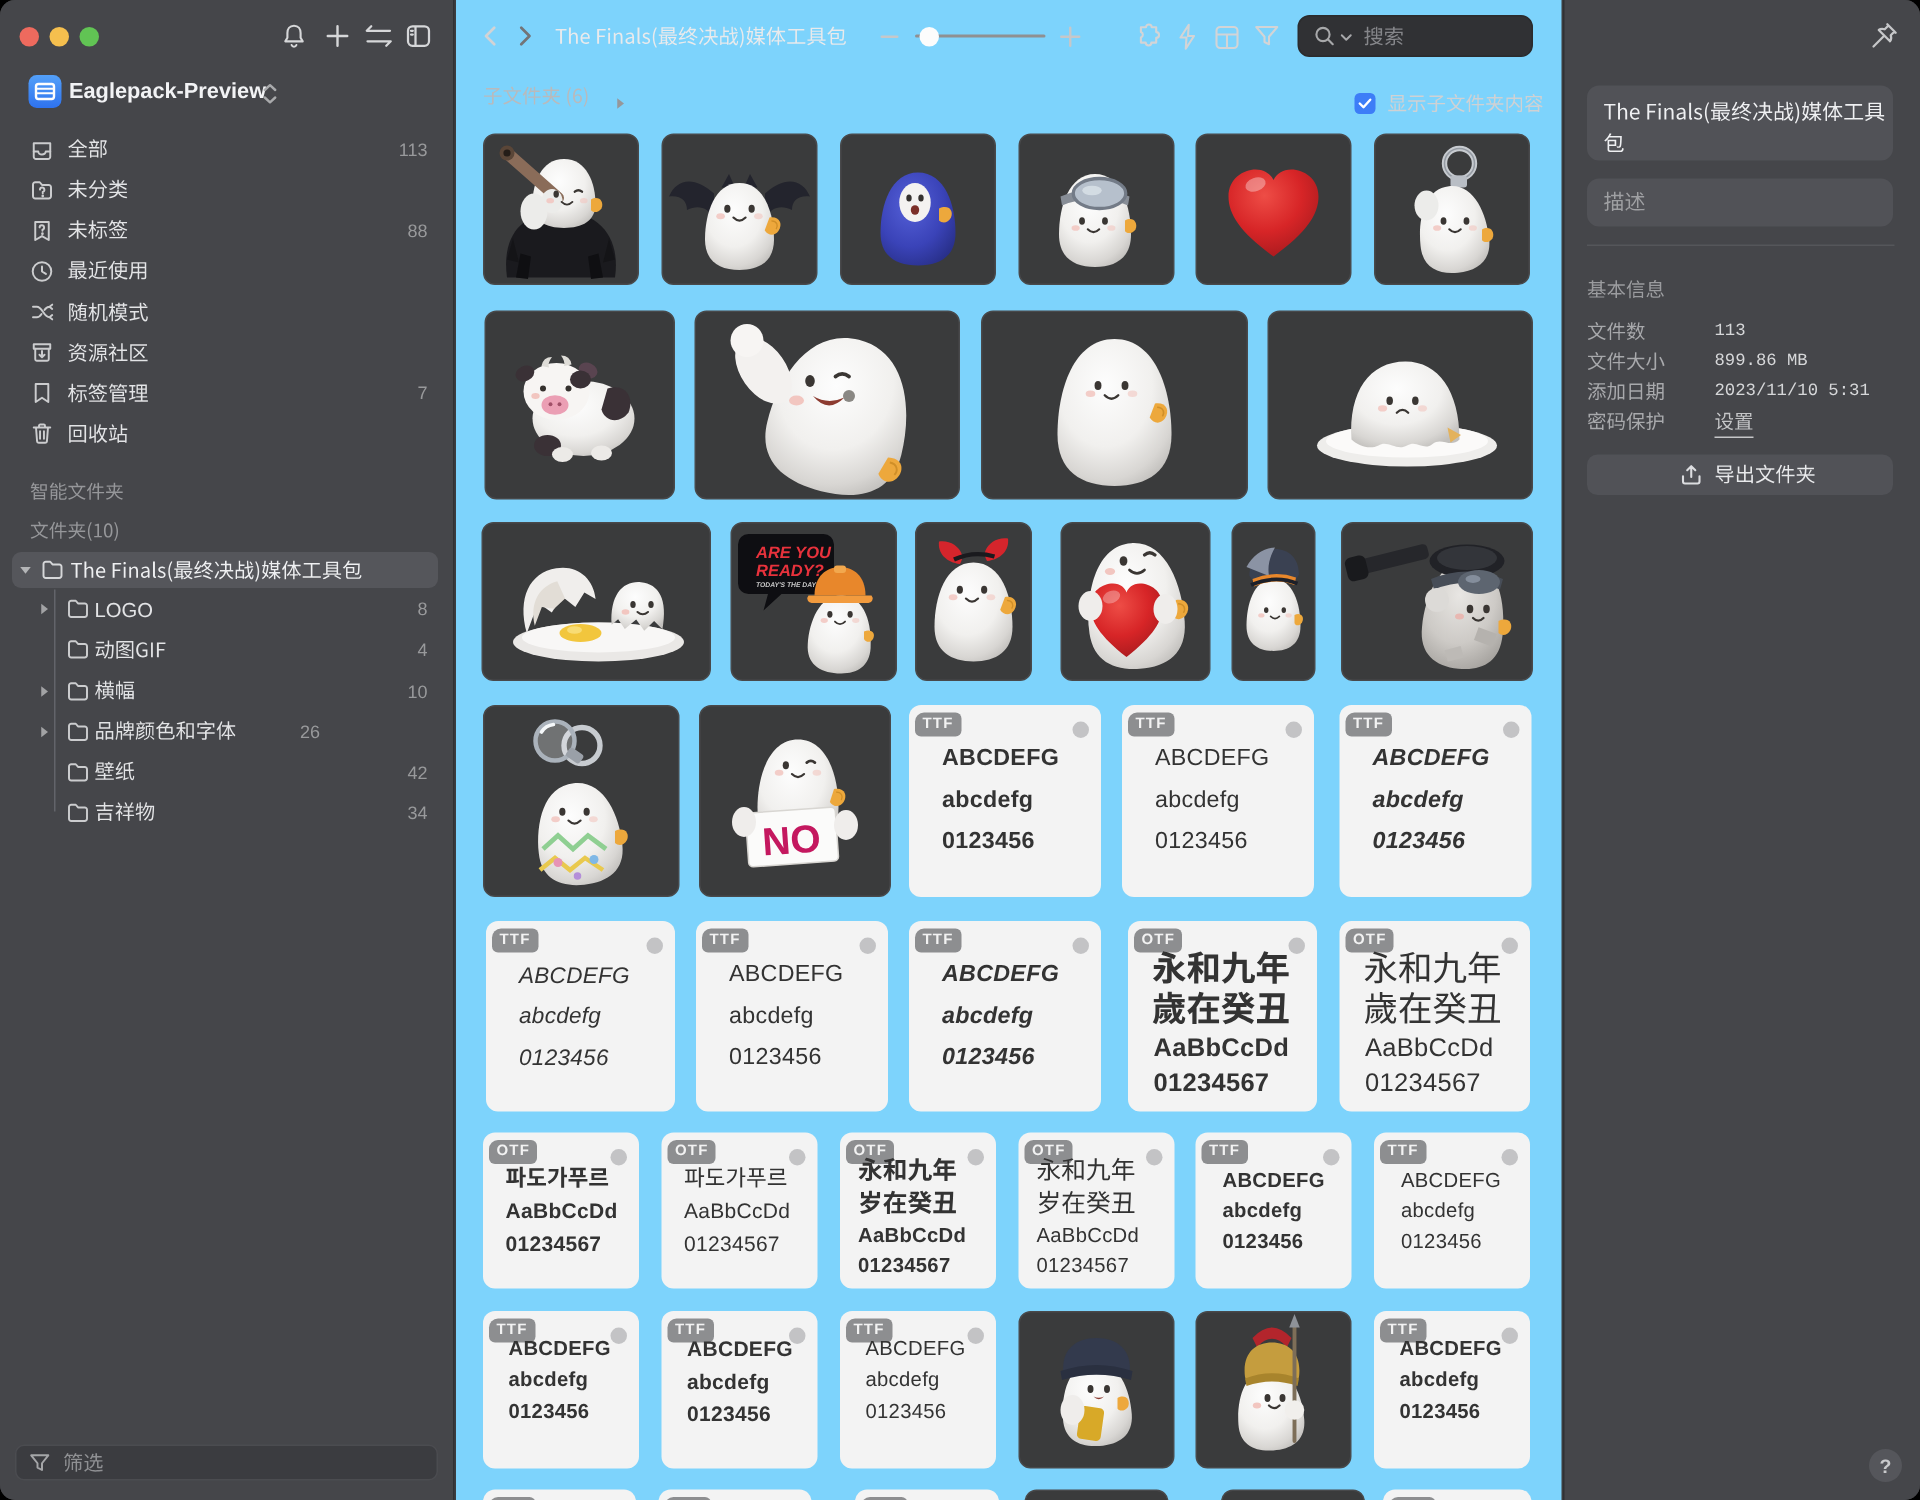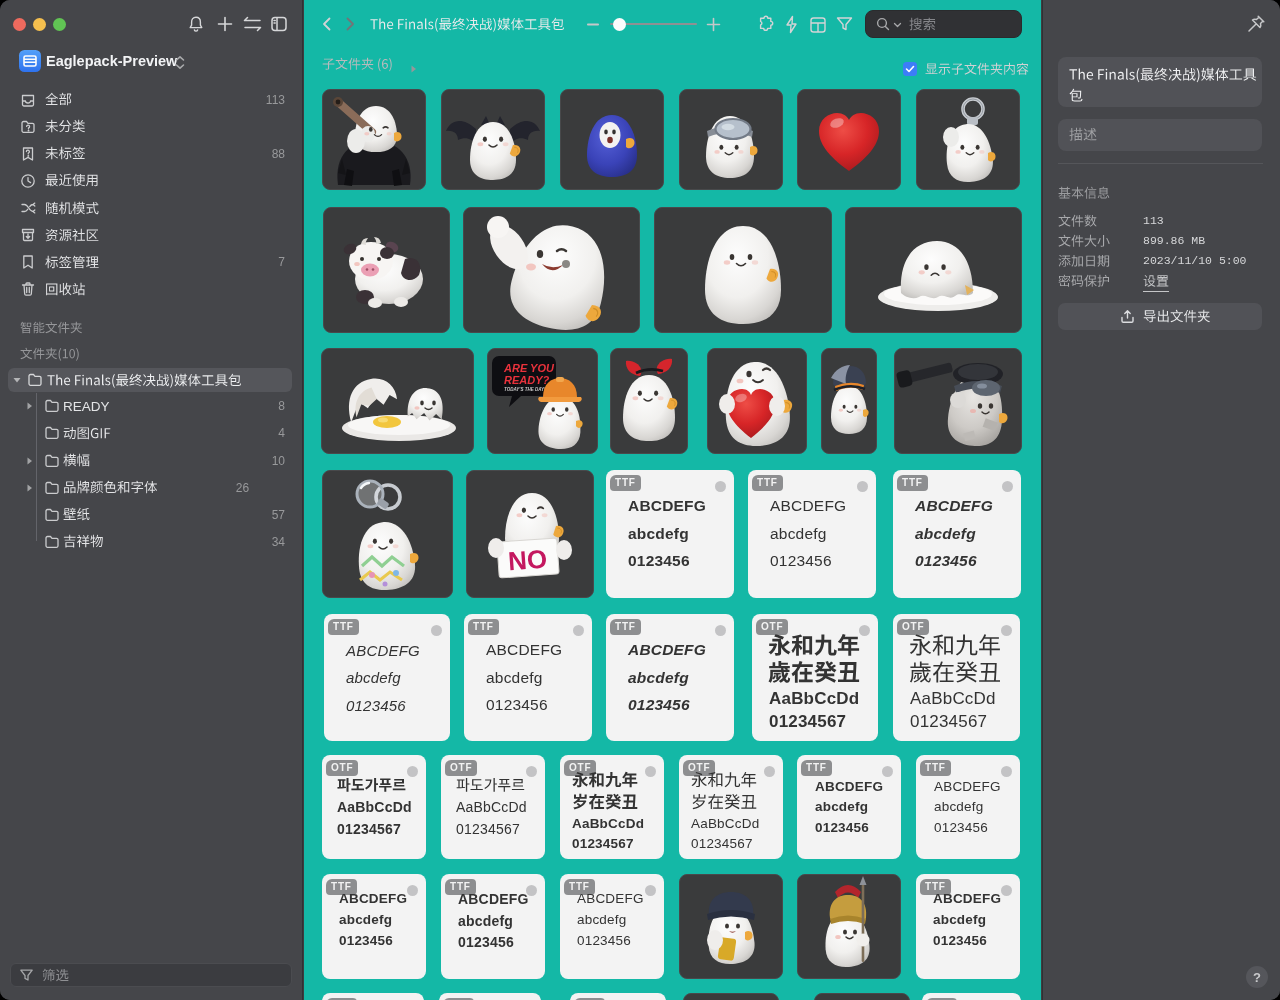--- a/index.html
+++ b/index.html
@@ -1,18 +1,18 @@
 <!DOCTYPE html>
 <html><head><meta charset="utf-8">
 <style>
 html,body{margin:0;padding:0;background:#000;}
 *{box-sizing:border-box;font-family:"Liberation Sans",sans-serif;}
 #win{position:relative;width:1280px;height:1000px;border-radius:10px;overflow:hidden;background:#3c3d3f;}
 #side{position:absolute;left:0;top:0;width:303px;height:1000px;background:#45464a;border-right:1px solid #303134;}
-#main{position:absolute;left:304px;top:0;width:737px;height:1000px;background:#14b8a6;}
+#main{position:absolute;left:304px;top:0;width:737px;height:1000px;background:#7dd3fc;}
 #right{position:absolute;left:1042px;top:0;width:238px;height:1000px;background:#45464a;border-left:1px solid #303134;}
 .abs{position:absolute;}
 .card{position:absolute;background:#3a3b3c;border:1px solid #48494b;border-radius:8px;}
 .fcard{position:absolute;background:#f3f3f3;border-radius:8px;overflow:hidden;}
 .badge{position:absolute;left:4px;top:5px;background:#8d8e90;color:#f2f2f2;border-radius:4px 4px 4px 4px;border-top-left-radius:6px;font-size:10px;font-weight:bold;letter-spacing:0.8px;padding:2px 5px 2px 5px;line-height:12px;}
 .dot{position:absolute;width:11px;height:11px;border-radius:50%;background:#c3c3c5;}
 .fl{line-height:1;}
 </style></head><body>
 <div id="win">
 <div id="side">
@@ -144,21 +144,21 @@
           <path fill="#eeeff1" d="M3.4 12.2H4.7V3.3H7.7V2.3H0.4V3.3H3.4Z M9.3 12.2H10.6V6.8C11.3 6.1 11.8 5.7 12.6 5.7C13.5 5.7 14 6.3 14 7.7V12.2H15.2V7.5C15.2 5.6 14.5 4.6 12.9 4.6C11.9 4.6 11.2 5.2 10.5 5.9L10.6 4.3V1.4H9.3Z M20.5 12.3C21.5 12.3 22.3 12 22.9 11.6L22.5 10.8C21.9 11.1 21.3 11.3 20.6 11.3C19.2 11.3 18.3 10.3 18.2 8.8H23.1C23.2 8.6 23.2 8.3 23.2 8.1C23.2 6 22.1 4.6 20.3 4.6C18.6 4.6 17 6.1 17 8.5C17 10.9 18.5 12.3 20.5 12.3ZM18.2 7.9C18.3 6.4 19.3 5.6 20.3 5.6C21.4 5.6 22.1 6.4 22.1 7.9Z M28.1 12.2H29.4V7.7H33.2V6.7H29.4V3.3H33.8V2.3H28.1Z M35.5 12.2H36.7V4.8H35.5ZM36.1 3.3C36.6 3.3 36.9 3 36.9 2.5C36.9 2 36.6 1.7 36.1 1.7C35.6 1.7 35.3 2 35.3 2.5C35.3 3 35.6 3.3 36.1 3.3Z M39.2 12.2H40.4V6.8C41.2 6.1 41.7 5.7 42.4 5.7C43.4 5.7 43.8 6.3 43.8 7.7V12.2H45V7.5C45 5.6 44.3 4.6 42.8 4.6C41.8 4.6 41 5.2 40.4 5.9H40.3L40.2 4.8H39.2Z M49.1 12.3C50 12.3 50.8 11.9 51.5 11.3H51.6L51.7 12.2H52.7V7.6C52.7 5.8 52 4.6 50.2 4.6C49 4.6 48 5.2 47.3 5.6L47.8 6.4C48.3 6 49.1 5.7 50 5.7C51.2 5.7 51.5 6.6 51.5 7.5C48.4 7.9 47 8.7 47 10.2C47 11.6 47.9 12.3 49.1 12.3ZM49.5 11.3C48.7 11.3 48.2 11 48.2 10.2C48.2 9.2 49 8.6 51.5 8.3V10.4C50.8 11 50.2 11.3 49.5 11.3Z M56.3 12.3C56.7 12.3 56.9 12.3 57 12.2L56.9 11.3C56.7 11.3 56.7 11.3 56.6 11.3C56.4 11.3 56.3 11.2 56.3 10.8V1.4H55V10.7C55 11.7 55.4 12.3 56.3 12.3Z M60.8 12.3C62.5 12.3 63.4 11.3 63.4 10.2C63.4 8.8 62.3 8.3 61.2 7.9C60.4 7.6 59.6 7.3 59.6 6.7C59.6 6.1 60.1 5.6 61 5.6C61.6 5.6 62.2 5.9 62.7 6.2L63.2 5.5C62.7 5 61.9 4.6 61 4.6C59.4 4.6 58.5 5.5 58.5 6.7C58.5 8 59.6 8.5 60.6 8.8C61.4 9.1 62.3 9.5 62.3 10.2C62.3 10.9 61.8 11.4 60.8 11.4C59.9 11.4 59.3 11 58.6 10.5L58 11.3C58.7 11.9 59.7 12.3 60.8 12.3Z M67.2 14.8 67.9 14.5C66.8 12.5 66.2 10.2 66.2 8C66.2 5.7 66.8 3.4 67.9 1.5L67.2 1.1C65.9 3.1 65.2 5.3 65.2 8C65.2 10.6 65.9 12.8 67.2 14.8Z M71.8 3.6H78.7V4.5H71.8ZM71.8 2H78.7V2.9H71.8ZM70.9 1.2V5.3H79.7V1.2ZM73.8 6.9V7.8H71.4V6.9ZM69.1 11.6 69.2 12.5 73.8 11.9V13.2H74.8V11.8L75.5 11.7V10.9L74.8 11V6.9H81.3V6H69.2V6.9H70.5V11.4ZM75.3 7.7V8.5H76.2L75.9 8.6C76.3 9.6 76.8 10.5 77.6 11.2C76.8 11.8 76 12.2 75.1 12.4C75.3 12.6 75.5 13 75.6 13.2C76.5 12.9 77.4 12.4 78.2 11.8C79 12.4 79.9 12.9 80.9 13.2C81 12.9 81.3 12.6 81.5 12.4C80.5 12.2 79.6 11.7 78.9 11.2C79.8 10.3 80.5 9.2 80.9 7.9L80.3 7.7L80.1 7.7ZM76.8 8.5H79.7C79.4 9.3 78.9 10 78.2 10.6C77.6 10 77.1 9.3 76.8 8.5ZM73.8 8.5V9.5H71.4V8.5ZM73.8 10.2V11.1L71.4 11.4V10.2Z M82.5 11.4 82.6 12.4C84 12.2 85.7 11.8 87.4 11.4L87.3 10.5C85.5 10.9 83.7 11.2 82.5 11.4ZM89.6 8.6C90.6 9 91.8 9.6 92.4 10.1L93.1 9.4C92.4 8.9 91.2 8.3 90.2 7.9ZM88.1 11.1C90 11.6 92.2 12.5 93.4 13.2L94 12.4C92.8 11.7 90.5 10.8 88.7 10.4ZM89.9 0.8C89.4 2 88.4 3.5 87 4.6L87.3 4.2L86.4 3.7C86.2 4.2 85.9 4.7 85.5 5.2L83.8 5.3C84.6 4.2 85.4 2.7 86 1.2L85.1 0.8C84.5 2.4 83.5 4.2 83.2 4.6C82.9 5.1 82.7 5.4 82.4 5.5C82.5 5.7 82.7 6.2 82.8 6.4C83 6.3 83.3 6.3 85 6.1C84.4 6.9 83.8 7.6 83.6 7.9C83.1 8.4 82.8 8.7 82.5 8.7C82.6 9 82.8 9.5 82.8 9.7C83.1 9.5 83.6 9.4 87.1 8.9C87.1 8.7 87.1 8.3 87.1 8L84.2 8.4C85.2 7.3 86.2 6 87 4.7C87.2 4.8 87.5 5.1 87.7 5.3C88.2 4.9 88.7 4.4 89.1 3.9C89.5 4.6 90 5.2 90.5 5.8C89.5 6.6 88.3 7.2 87.1 7.7C87.3 7.9 87.7 8.3 87.8 8.5C89 8 90.2 7.3 91.2 6.4C92.2 7.3 93.3 8.1 94.5 8.5C94.7 8.3 95 7.9 95.2 7.7C94 7.3 92.9 6.6 91.9 5.8C92.8 4.9 93.6 3.8 94.1 2.6L93.5 2.2L93.3 2.2H90.3C90.5 1.8 90.7 1.4 90.9 1ZM89.7 3.1H92.8C92.4 3.9 91.8 4.5 91.2 5.2C90.6 4.5 90.1 3.9 89.7 3.2Z M96.2 1.8C97 2.7 97.9 3.8 98.3 4.6L99.1 4C98.7 3.3 97.8 2.2 97 1.3ZM96 12 96.9 12.6C97.6 11.3 98.5 9.6 99.1 8.1L98.4 7.5C97.6 9.1 96.7 10.9 96 12ZM106.2 7H104C104.1 6.5 104.1 5.9 104.1 5.3V3.9H106.2ZM103 0.8V2.9H100.3V3.9H103V5.3C103 5.9 103 6.4 103 7H99.6V8H102.8C102.4 9.7 101.5 11.3 98.9 12.4C99.1 12.6 99.4 13 99.6 13.3C102.2 12 103.3 10.2 103.8 8.4C104.5 10.7 105.8 12.4 107.9 13.2C108 12.9 108.3 12.5 108.6 12.3C106.6 11.6 105.3 10.1 104.6 8H108.5V7H107.1V2.9H104.1V0.8Z M119.3 1.7C119.9 2.4 120.4 3.2 120.7 3.8L121.4 3.3C121.2 2.8 120.6 1.9 120 1.3ZM110.1 6.9V13H111V12.2H114.7V12.9H115.7V6.9H113.1V4.3H116V3.4H113.1V0.9H112.2V6.9ZM111 11.3V7.8H114.7V11.3ZM117.6 0.9C117.6 2.3 117.7 3.6 117.8 4.9L115.9 5.2L116 6L117.9 5.8C118 7.4 118.2 8.8 118.5 10C117.7 10.9 116.8 11.7 115.8 12.2C116 12.4 116.3 12.7 116.5 12.9C117.4 12.5 118.1 11.8 118.8 11.1C119.3 12.4 120 13.2 120.8 13.2C121.4 13.2 121.9 12.6 122.1 10.6C121.9 10.5 121.6 10.2 121.4 10C121.3 11.4 121.1 12.1 120.8 12.1C120.3 12 119.9 11.4 119.6 10.2C120.5 9 121.2 7.6 121.7 6.3L120.9 5.8C120.5 6.9 120 8.1 119.3 9.1C119.1 8.1 118.9 6.9 118.8 5.6L121.9 5.2L121.8 4.3L118.7 4.7C118.6 3.5 118.5 2.2 118.5 0.9Z M123.8 14.8C125.1 12.8 125.8 10.6 125.8 8C125.8 5.3 125.1 3.1 123.8 1.1L123.1 1.5C124.2 3.4 124.8 5.7 124.8 8C124.8 10.2 124.2 12.5 123.1 14.5Z M131 4.5C130.9 6.4 130.6 7.9 130.1 9.1C129.7 8.8 129.3 8.5 129 8.2C129.2 7.1 129.5 5.8 129.7 4.5ZM127.9 8.5C128.5 9 129.1 9.5 129.7 10C129.2 11.1 128.4 11.9 127.5 12.4C127.7 12.6 128 13 128.1 13.2C129.1 12.6 129.8 11.8 130.4 10.7C130.8 11.2 131.2 11.6 131.4 11.9L132.1 11.2C131.8 10.8 131.4 10.3 130.9 9.8C131.5 8.3 131.9 6.3 132 3.7L131.4 3.6L131.3 3.6H129.9C130 2.6 130.2 1.7 130.2 0.9L129.3 0.8C129.2 1.7 129.1 2.6 129 3.6H127.8V4.5H128.8C128.5 6 128.2 7.5 127.9 8.5ZM133.5 0.8V2.3H132.3V3.2H133.5V7.2H135.6V8.4H132.3V9.3H135C134.2 10.5 133 11.5 131.8 12.1C132 12.3 132.3 12.6 132.5 12.9C133.6 12.3 134.8 11.2 135.6 9.9V13.2H136.6V10C137.4 11.1 138.5 12.2 139.5 12.8C139.6 12.6 139.9 12.2 140.2 12C139.1 11.5 137.9 10.4 137.1 9.3H139.8V8.4H136.6V7.2H138.6V3.2H139.8V2.3H138.6V0.8H137.6V2.3H134.4V0.8ZM137.6 3.2V4.4H134.4V3.2ZM137.6 5.2V6.4H134.4V5.2Z M144 0.9C143.3 2.9 142.2 4.9 141 6.3C141.2 6.5 141.5 7 141.6 7.2C142 6.8 142.4 6.3 142.7 5.7V13.2H143.7V4C144.2 3.1 144.6 2.1 144.9 1.1ZM146.2 9.8V10.7H148.4V13.1H149.4V10.7H151.6V9.8H149.4V5.1C150.2 7.5 151.5 9.7 152.9 11C153.1 10.7 153.5 10.4 153.7 10.2C152.2 9 150.8 6.8 150 4.5H153.4V3.5H149.4V0.9H148.4V3.5H144.6V4.5H147.8C147 6.8 145.5 9.1 144.1 10.3C144.3 10.5 144.6 10.8 144.8 11.1C146.2 9.8 147.5 7.5 148.4 5.2V9.8Z M154.8 11.2V12.2H166.9V11.2H161.3V3.4H166.2V2.3H155.5V3.4H160.2V11.2Z M175.7 11C177.2 11.7 178.8 12.6 179.7 13.2L180.5 12.5C179.5 11.9 177.9 11 176.4 10.3ZM172 10.4C171.2 11.1 169.5 12 168.1 12.5C168.3 12.7 168.7 13 168.8 13.2C170.2 12.7 171.9 11.8 172.9 11ZM170.4 1.5V9.3H168.3V10.2H180.4V9.3H178.4V1.5ZM171.4 9.3V8.1H177.4V9.3ZM171.4 4.2H177.4V5.4H171.4ZM171.4 3.5V2.3H177.4V3.5ZM171.4 6.2H177.4V7.3H171.4Z M185.2 0.7C184.4 2.6 183 4.3 181.5 5.4C181.8 5.6 182.2 6 182.4 6.2C183.2 5.5 184 4.6 184.7 3.6H191.8C191.7 7.4 191.6 8.7 191.3 9C191.2 9.2 191.1 9.2 190.8 9.2C190.6 9.2 190.1 9.2 189.5 9.2C189.6 9.4 189.7 9.8 189.8 10.1C190.4 10.2 191 10.2 191.3 10.1C191.7 10.1 192 10 192.2 9.7C192.6 9.2 192.7 7.6 192.8 3.1C192.9 3 192.9 2.6 192.9 2.6H185.3C185.7 2.1 185.9 1.6 186.2 1ZM184.7 5.9H188.2V8.1H184.7ZM183.7 5V11.1C183.7 12.6 184.3 12.9 186.5 12.9C186.9 12.9 191.1 12.9 191.6 12.9C193.4 12.9 193.8 12.4 194 10.7C193.7 10.6 193.3 10.4 193.1 10.3C192.9 11.7 192.7 12 191.6 12C190.7 12 187.1 12 186.4 12C185 12 184.7 11.8 184.7 11.1V9H189.2V5Z"></path>
         </svg>
       </div>
       <div class="abs" style="left:36px;top:393px;width:1px;height:148px;background:#63646a"></div>
       <svg class="abs" style="left:25px;top:401.4px" width="9" height="10" viewBox="0 0 9 10">
         <path d="M2.5 1.5 L7 5 L2.5 8.5 Z" fill="#a2a3a5"></path>
       </svg>
       <svg class="abs" style="left:44px;top:398.4px" width="16" height="16" viewBox="0 0 16 16" stroke="#cbccce" stroke-width="1.3" stroke-linecap="round" stroke-linejoin="round">
         <path d="M2 4 a1.5 1.5 0 0 1 1.5 -1.5 h3 l1.5 1.8 h4.5 a1.5 1.5 0 0 1 1.5 1.5 v6 a1.5 1.5 0 0 1 -1.5 1.5 h-9 a1.5 1.5 0 0 1 -1.5 -1.5 Z" fill="none"></path>
       </svg>
-      <div class="abs fl" style="left:63px;top:400.4px;font-size:13.5px;color:#e3e4e6">READY</div>
+      <div class="abs fl" style="left:63px;top:400.4px;font-size:13.5px;color:#e3e4e6">LOGO</div>
       <div class="abs fl" style="left:200px;top:400.4px;width:85px;text-align:right;font-size:12px;color:#98999b">8</div>
       <svg class="abs" style="left:44px;top:425.4px" width="16" height="16" viewBox="0 0 16 16" stroke="#cbccce" stroke-width="1.3" stroke-linecap="round" stroke-linejoin="round">
         <path d="M2 4 a1.5 1.5 0 0 1 1.5 -1.5 h3 l1.5 1.8 h4.5 a1.5 1.5 0 0 1 1.5 1.5 v6 a1.5 1.5 0 0 1 -1.5 1.5 h-9 a1.5 1.5 0 0 1 -1.5 -1.5 Z" fill="none"></path>
       </svg>
       <div style="position:absolute;left:63.0px;top:426.1px">
         <svg style="display:block" width="48" height="16" viewBox="0 0 48 16">
           <path fill="#e3e4e6" d="M1.2 1.9V2.8H6.4V1.9ZM8.8 1C8.8 2 8.8 3 8.8 3.9H6.8V4.9H8.7C8.6 8 8 10.8 6.2 12.5C6.5 12.6 6.8 13 7 13.2C9 11.3 9.5 8.2 9.7 4.9H11.7C11.6 9.7 11.4 11.5 11.1 11.9C10.9 12.1 10.8 12.1 10.5 12.1C10.2 12.1 9.5 12.1 8.8 12C9 12.3 9.1 12.7 9.1 13C9.8 13.1 10.5 13.1 11 13C11.4 13 11.7 12.9 11.9 12.5C12.4 11.9 12.6 10 12.8 4.4C12.8 4.3 12.8 3.9 12.8 3.9H9.8C9.8 3 9.8 2 9.8 1ZM1.2 11.6 1.2 11.5V11.6C1.5 11.4 2 11.2 5.8 10.4L6 11.3L6.9 11C6.7 10 6 8.4 5.5 7.2L4.7 7.5C5 8.1 5.2 8.8 5.5 9.5L2.3 10.2C2.8 9 3.3 7.5 3.6 6.1H6.7V5.1H0.7V6.1H2.6C2.3 7.6 1.7 9.2 1.5 9.7C1.3 10.2 1.1 10.6 0.9 10.6C1 10.9 1.1 11.4 1.2 11.6Z M18.6 8.4C19.6 8.6 21 9.1 21.8 9.5L22.2 8.8C21.4 8.4 20.1 8 19 7.8ZM17.2 10.1C19.1 10.3 21.4 10.9 22.7 11.3L23.2 10.6C21.8 10.1 19.5 9.6 17.7 9.4ZM14.6 1.4V13.2H15.6V12.7H24.9V13.2H25.9V1.4ZM15.6 11.8V2.3H24.9V11.8ZM19.1 2.6C18.4 3.7 17.3 4.8 16.1 5.4C16.3 5.6 16.7 5.9 16.8 6C17.2 5.8 17.6 5.5 18 5.1C18.5 5.5 19 5.9 19.5 6.3C18.3 6.8 17.1 7.2 15.8 7.5C16 7.7 16.2 8.1 16.3 8.3C17.7 8 19.1 7.5 20.4 6.8C21.5 7.4 22.8 7.9 24 8.2C24.2 7.9 24.4 7.6 24.6 7.4C23.4 7.2 22.2 6.8 21.2 6.3C22.2 5.7 23 4.9 23.6 4L23 3.6L22.9 3.7H19.4C19.6 3.4 19.8 3.2 19.9 2.9ZM18.6 4.5 18.7 4.5H22.2C21.7 5 21.1 5.5 20.3 5.9C19.6 5.5 19 5 18.6 4.5Z M32.3 12.3C33.6 12.3 34.7 11.8 35.3 11.2V7H32V8.1H34.2V10.7C33.8 11 33.1 11.2 32.4 11.2C30.3 11.2 29.1 9.7 29.1 7.2C29.1 4.7 30.4 3.2 32.4 3.2C33.3 3.2 34 3.6 34.5 4.1L35.2 3.3C34.6 2.7 33.7 2.1 32.3 2.1C29.7 2.1 27.8 4 27.8 7.2C27.8 10.4 29.6 12.3 32.3 12.3Z M37.7 12.2H38.9V2.3H37.7Z M41.6 12.2H42.9V7.7H46.6V6.7H42.9V3.3H47.3V2.3H41.6Z"></path>
         </svg>
       </div>
       <div class="abs fl" style="left:200px;top:427.4px;width:85px;text-align:right;font-size:12px;color:#98999b">4</div>
@@ -178,30 +178,30 @@
         <path d="M2.5 1.5 L7 5 L2.5 8.5 Z" fill="#a2a3a5"></path>
       </svg>
       <svg class="abs" style="left:44px;top:479.6px" width="16" height="16" viewBox="0 0 16 16" stroke="#cbccce" stroke-width="1.3" stroke-linecap="round" stroke-linejoin="round">
         <path d="M2 4 a1.5 1.5 0 0 1 1.5 -1.5 h3 l1.5 1.8 h4.5 a1.5 1.5 0 0 1 1.5 1.5 v6 a1.5 1.5 0 0 1 -1.5 1.5 h-9 a1.5 1.5 0 0 1 -1.5 -1.5 Z" fill="none"></path>
       </svg>
       <div style="position:absolute;left:63.0px;top:480.2px">
         <svg style="display:block" width="94" height="16" viewBox="0 0 94 16">
           <path fill="#e3e4e6" d="M4.1 2.3H9.5V4.9H4.1ZM3.1 1.4V5.9H10.5V1.4ZM1.1 7.3V13.2H2.1V12.5H4.9V13.1H5.9V7.3ZM2.1 11.5V8.3H4.9V11.5ZM7.4 7.3V13.2H8.4V12.5H11.5V13.1H12.5V7.3ZM8.4 11.5V8.3H11.5V11.5Z M23.4 7.6V9.5H18.8V10.4H23.4V13.2H24.3V10.4H26.4V9.5H24.3V7.6ZM19.4 2.1V7.3H21.5C21 7.9 20.4 8.4 19.3 8.9C19.5 9 19.8 9.3 20 9.4C21.3 8.9 22.1 8.1 22.6 7.3H26V2.1H22.5C22.8 1.8 23 1.4 23.2 1L22 0.8C21.9 1.1 21.7 1.7 21.5 2.1ZM20.3 5.1H22.3C22.2 5.5 22.2 6 22 6.5H20.3ZM23.2 5.1H25.1V6.5H22.9C23.1 6 23.1 5.6 23.2 5.1ZM20.3 2.9H22.3V4.3H20.3ZM23.2 2.9H25.1V4.3H23.2ZM14.9 1.1V6.3C14.9 8.2 14.8 11 14 12.9C14.2 13 14.6 13.1 14.8 13.3C15.4 11.8 15.6 10 15.7 8.3H17.5V13.2H18.4V7.4H15.7L15.8 6.3V5.4H19.1V4.5H18V0.8H17.1V4.5H15.8V1.1Z M36.4 5.3C36.4 10.2 36.2 11.7 32.8 12.6C33 12.7 33.2 13.1 33.3 13.3C36.9 12.3 37.2 10.4 37.2 5.3ZM32.4 6C31.7 6.6 30.3 7.2 29.1 7.6C29.4 7.8 29.6 8 29.8 8.2C31 7.8 32.4 7.1 33.2 6.3ZM32.8 9.7C32 10.7 30.4 11.7 28.8 12.2C29 12.4 29.3 12.7 29.4 12.9C31.1 12.3 32.8 11.3 33.7 10ZM37 11.1C37.9 11.7 38.9 12.6 39.4 13.2L40 12.6C39.5 12 38.4 11.1 37.6 10.6ZM34.2 3.9V10.3H35V4.7H38.5V10.3H39.3V3.9H36.8C37 3.5 37.2 3 37.3 2.5H39.8V1.6H33.9V2.5H36.5C36.4 2.9 36.2 3.5 36 3.9ZM30.1 1C30.3 1.4 30.4 1.8 30.6 2.2H27.9V3H33.7V2.2H31.5C31.4 1.8 31.2 1.2 30.9 0.8ZM32.6 7.7C31.8 8.6 30.3 9.4 29 9.8C29.1 9.1 29.1 8.4 29.1 7.8V5.8H33.7V4.9H32.3C32.6 4.5 32.9 3.9 33.1 3.3L32.3 3.1C32.1 3.6 31.7 4.4 31.4 4.9H29.6L30.3 4.7C30.2 4.2 29.9 3.6 29.6 3.1L28.8 3.3C29.1 3.8 29.4 4.5 29.5 4.9H28.2V7.8C28.2 9.2 28.1 11.3 27.4 12.8C27.7 12.8 28.1 13.1 28.2 13.2C28.7 12.3 28.9 11 29 9.9C29.2 10.1 29.5 10.3 29.6 10.6C31 10 32.5 9.1 33.4 8.1Z M46.9 5.5V7.8H43.8V5.5ZM47.9 5.5H51.1V7.8H47.9ZM48.6 2.9C48.2 3.5 47.7 4.1 47.2 4.5H43.6C44.1 4 44.6 3.5 45 2.9ZM45.3 0.8C44.3 2.6 42.7 4.2 41 5.3C41.2 5.5 41.5 6 41.6 6.2C42 5.9 42.4 5.6 42.8 5.3V11.1C42.8 12.6 43.5 13 45.6 13C46.1 13 50.3 13 50.8 13C52.8 13 53.3 12.4 53.5 10.3C53.2 10.2 52.8 10.1 52.5 9.9C52.4 11.7 52.2 12.1 50.8 12.1C49.9 12.1 46.3 12.1 45.5 12.1C44.1 12.1 43.8 11.9 43.8 11.1V8.8H51.1V9.4H52.1V4.5H48.4C49 3.9 49.7 3.1 50.1 2.4L49.5 1.9L49.2 2H45.7C45.9 1.7 46 1.4 46.2 1.1Z M61.2 2.1V12.6H62.2V11.5H65.2V12.5H66.2V2.1ZM62.2 10.5V3H65.2V10.5ZM59.9 0.9C58.7 1.4 56.6 1.8 54.8 2.1C54.9 2.3 55.1 2.6 55.1 2.9C55.8 2.8 56.6 2.7 57.3 2.6V4.8H54.7V5.8H57.1C56.5 7.5 55.4 9.3 54.4 10.3C54.5 10.6 54.8 11 54.9 11.3C55.8 10.4 56.7 8.8 57.3 7.2V13.2H58.3V7.2C58.9 8 59.7 9 60 9.6L60.6 8.7C60.3 8.3 58.8 6.6 58.3 6.1V5.8H60.7V4.8H58.3V2.3C59.2 2.2 60 2 60.6 1.7Z M73.7 7.2V8.1H68.4V9.1H73.7V12C73.7 12.2 73.6 12.2 73.4 12.2C73.2 12.2 72.3 12.2 71.4 12.2C71.5 12.5 71.7 12.9 71.8 13.2C73 13.2 73.7 13.2 74.1 13.1C74.6 12.9 74.8 12.6 74.8 12V9.1H80.1V8.1H74.8V7.6C76 7 77.2 6 78 5.2L77.3 4.7L77.1 4.7H70.6V5.7H76.1C75.4 6.3 74.5 6.9 73.7 7.2ZM73.2 1C73.5 1.4 73.7 1.8 73.9 2.2H68.6V5H69.6V3.2H78.9V5H79.9V2.2H75.1C74.9 1.8 74.6 1.2 74.2 0.7Z M84.4 0.9C83.7 2.9 82.6 4.9 81.4 6.3C81.6 6.5 81.9 7 82 7.2C82.4 6.8 82.8 6.3 83.2 5.7V13.2H84.1V4C84.6 3.1 85 2.1 85.3 1.1ZM86.6 9.8V10.7H88.8V13.1H89.8V10.7H92V9.8H89.8V5.1C90.7 7.5 92 9.7 93.4 11C93.6 10.7 93.9 10.4 94.1 10.2C92.7 9 91.3 6.8 90.5 4.5H93.9V3.5H89.8V0.9H88.8V3.5H85V4.5H88.2C87.4 6.8 86 9.1 84.5 10.3C84.7 10.5 85.1 10.8 85.2 11.1C86.7 9.8 88 7.5 88.8 5.2V9.8Z"></path>
         </svg>
       </div>
-      <div class="abs fl" style="left:200px;top:481.6px;width:85px;text-align:center;font-size:12px;color:#98999b">26</div>
+      <div class="abs fl" style="left:200px;top:481.6px;width:85px;text-align:left;font-size:12px;color:#98999b">26</div>
       <svg class="abs" style="left:44px;top:506.6px" width="16" height="16" viewBox="0 0 16 16" stroke="#cbccce" stroke-width="1.3" stroke-linecap="round" stroke-linejoin="round">
         <path d="M2 4 a1.5 1.5 0 0 1 1.5 -1.5 h3 l1.5 1.8 h4.5 a1.5 1.5 0 0 1 1.5 1.5 v6 a1.5 1.5 0 0 1 -1.5 1.5 h-9 a1.5 1.5 0 0 1 -1.5 -1.5 Z" fill="none"></path>
       </svg>
       <div style="position:absolute;left:63.0px;top:507.2px">
         <svg style="display:block" width="27" height="16" viewBox="0 0 27 16">
           <path fill="#e3e4e6" d="M2.8 6H5.4V7.4H2.8ZM8.9 1C9 1.2 9.1 1.5 9.2 1.8H6.8V2.6H8.3L7.6 2.8C7.8 3.2 8 3.8 8 4.2H6.5V5H9.1V6.1H6.7V6.9H9.1V8.5H10.1V6.9H12.6V6.1H10.1V5H12.9V4.2H11.2C11.3 3.8 11.5 3.3 11.7 2.8L10.8 2.6C10.7 3.1 10.5 3.7 10.3 4.2H8.6L8.9 4.1C8.8 3.7 8.6 3.1 8.4 2.6H12.5V1.8H10.2C10.2 1.5 10 1.1 9.8 0.8ZM1.4 1.3V3.6C1.4 4.9 1.3 6.5 0.4 7.7C0.6 7.8 1 8.2 1.1 8.4C1.5 7.8 1.8 7.1 2 6.3V8.2H6.2V5.2H2.2C2.2 4.9 2.2 4.5 2.2 4.2H6.1V1.3ZM2.2 2.1H5.2V3.5H2.2ZM6.2 8.4V9.5H2V10.4H6.2V12H0.6V12.9H12.9V12H7.3V10.4H11.6V9.5H7.3V8.4Z M14.1 11.4 14.3 12.4C15.6 12.1 17.3 11.7 18.9 11.3L18.8 10.4C17.1 10.8 15.3 11.2 14.1 11.4ZM14.4 6.4C14.6 6.3 14.9 6.3 16.7 6C16 6.9 15.5 7.6 15.2 7.9C14.8 8.4 14.4 8.7 14.1 8.8C14.2 9 14.4 9.4 14.5 9.6V9.7L14.5 9.7C14.8 9.5 15.3 9.4 18.9 8.6C18.9 8.4 18.9 8.1 18.9 7.8L15.9 8.3C17 7.2 18 5.7 18.9 4.2L18.1 3.7C17.8 4.2 17.6 4.7 17.3 5.1L15.4 5.3C16.2 4.2 17.1 2.7 17.7 1.2L16.8 0.8C16.2 2.4 15.1 4.2 14.8 4.7C14.5 5.1 14.3 5.4 14 5.5C14.2 5.8 14.3 6.2 14.4 6.4ZM19.4 13.3C19.7 13.1 20.1 12.9 22.9 11.9C22.8 11.7 22.8 11.3 22.7 11.1L20.4 11.8V7H22.9C23.2 10.6 23.8 13.1 25.2 13.1C26.1 13.1 26.4 12.5 26.5 10.5C26.3 10.4 25.9 10.2 25.7 10C25.7 11.5 25.6 12.1 25.3 12.1C24.6 12.1 24.1 10.1 23.9 7H26.2V6H23.8C23.7 4.9 23.7 3.6 23.7 2.3C24.5 2.1 25.3 1.9 26 1.7L25.2 0.9C23.9 1.3 21.5 1.8 19.5 2.1V11.5C19.5 12.1 19.2 12.3 19 12.4C19.1 12.6 19.3 13 19.4 13.3ZM22.8 6H20.4V2.8C21.2 2.7 22 2.6 22.7 2.4C22.7 3.7 22.8 4.9 22.8 6Z"></path>
         </svg>
       </div>
-      <div class="abs fl" style="left:200px;top:508.6px;width:85px;text-align:right;font-size:12px;color:#98999b">57</div>
+      <div class="abs fl" style="left:200px;top:508.6px;width:85px;text-align:right;font-size:12px;color:#98999b">42</div>
       <svg class="abs" style="left:44px;top:533.6px" width="16" height="16" viewBox="0 0 16 16" stroke="#cbccce" stroke-width="1.3" stroke-linecap="round" stroke-linejoin="round">
         <path d="M2 4 a1.5 1.5 0 0 1 1.5 -1.5 h3 l1.5 1.8 h4.5 a1.5 1.5 0 0 1 1.5 1.5 v6 a1.5 1.5 0 0 1 -1.5 1.5 h-9 a1.5 1.5 0 0 1 -1.5 -1.5 Z" fill="none"></path>
       </svg>
       <div style="position:absolute;left:63.0px;top:534.3px">
         <svg style="display:block" width="40" height="16" viewBox="0 0 40 16">
           <path fill="#e3e4e6" d="M6.2 0.8V2.7H0.9V3.7H6.2V5.7H1.7V6.6H11.9V5.7H7.2V3.7H12.6V2.7H7.2V0.8ZM2.4 8.2V13.4H3.5V12.7H10.1V13.4H11.2V8.2ZM3.5 11.8V9.1H10.1V11.8Z M20 1.2C20.4 1.9 20.9 2.9 21 3.5L21.9 3.1C21.7 2.5 21.3 1.6 20.9 0.9ZM15.3 1.3C15.7 1.8 16.2 2.6 16.5 3.1H14.2V4.1H17.4C16.6 5.7 15.3 7.3 14 8.3C14.1 8.5 14.4 9 14.5 9.2C15 8.9 15.5 8.4 16 7.8V13.2H17V7.5C17.4 8 17.9 8.7 18.1 9.1L18.8 8.2C18.5 7.9 17.6 6.9 17.1 6.3C17.7 5.5 18.3 4.5 18.6 3.5L18.1 3.1L17.9 3.1H16.5L17.3 2.6C17.1 2.1 16.6 1.4 16.1 0.8ZM18.8 9.1V10H22.2V13.2H23.3V10H26.4V9.1H23.3V7.2H25.9V6.3H23.3V4.5H26.2V3.6H24.4C24.8 2.9 25.3 1.9 25.7 1.2L24.7 0.8C24.4 1.6 23.9 2.8 23.4 3.6H19.1V4.5H22.2V6.3H19.4V7.2H22.2V9.1Z M34.2 0.8C33.8 2.9 33 4.8 31.8 6C32 6.2 32.4 6.4 32.6 6.6C33.2 5.9 33.7 5 34.2 4H35.3C34.7 6.2 33.5 8.5 32.1 9.6C32.3 9.7 32.7 10 32.9 10.2C34.3 8.9 35.6 6.4 36.2 4H37.3C36.6 7.4 35.1 10.8 32.9 12.4C33.2 12.5 33.6 12.8 33.8 13C36 11.2 37.5 7.6 38.2 4H38.8C38.6 9.4 38.3 11.4 37.8 11.9C37.7 12.1 37.5 12.1 37.3 12.1C37.1 12.1 36.5 12.1 35.9 12.1C36.1 12.3 36.2 12.8 36.2 13.1C36.8 13.1 37.4 13.1 37.7 13.1C38.1 13 38.4 12.9 38.7 12.5C39.2 11.9 39.5 9.7 39.8 3.6C39.8 3.5 39.8 3.1 39.8 3.1H34.5C34.8 2.4 35 1.7 35.1 1ZM28.3 1.6C28.2 3.3 27.9 5 27.4 6.1C27.6 6.2 28 6.4 28.2 6.6C28.4 6 28.6 5.3 28.8 4.5H30V7.6C29.1 7.9 28.2 8.1 27.5 8.3L27.7 9.3L30 8.6V13.2H30.9V8.3L32.6 7.7L32.5 6.8L30.9 7.3V4.5H32.3V3.6H30.9V0.8H30V3.6H28.9C29 3 29.1 2.3 29.2 1.7Z"></path>
         </svg>
       </div>
       <div class="abs fl" style="left:200px;top:535.6px;width:85px;text-align:right;font-size:12px;color:#98999b">34</div>
       <div class="abs" style="left:10px;top:963px;width:282px;height:24px;border-radius:6px;background:#3b3c40;border:1px solid #4b4c50"></div>
@@ -1072,21 +1072,21 @@
         <svg style="display:block" width="52" height="16" viewBox="0 0 52 16">
           <path fill="#a8a9ac" d="M5.5 1C5.9 1.6 6.3 2.5 6.5 3L7.5 2.7C7.4 2.2 6.9 1.3 6.5 0.7ZM0.7 3.1V4H2.7C3.4 6 4.5 7.7 5.8 9.1C4.4 10.3 2.6 11.2 0.5 11.8C0.7 12 1 12.5 1.1 12.7C3.2 12 5.1 11.1 6.5 9.8C8 11.1 9.8 12.1 11.9 12.6C12.1 12.4 12.3 12 12.6 11.8C10.5 11.2 8.7 10.3 7.3 9.1C8.6 7.7 9.6 6.1 10.3 4H12.4V3.1ZM6.6 8.4C5.3 7.2 4.4 5.7 3.7 4H9.2C8.6 5.8 7.7 7.2 6.6 8.4Z M17.1 7.3V8.2H20.9V12.7H21.8V8.2H25.4V7.3H21.8V4.4H24.8V3.4H21.8V0.9H20.9V3.4H19.1C19.3 2.9 19.4 2.2 19.6 1.6L18.6 1.4C18.3 3.1 17.8 4.8 17 5.9C17.3 6 17.7 6.2 17.8 6.4C18.2 5.8 18.5 5.1 18.8 4.4H20.9V7.3ZM16.5 0.8C15.8 2.8 14.6 4.7 13.4 6C13.6 6.2 13.9 6.7 14 7C14.4 6.5 14.8 6 15.2 5.5V12.7H16.1V3.9C16.6 3 17 2.1 17.4 1.1Z M32 0.8C32 1.8 32 3.1 31.8 4.5H26.8V5.5H31.6C31.1 8 29.8 10.5 26.6 11.9C26.8 12.1 27.1 12.5 27.3 12.7C30.5 11.3 31.9 8.8 32.5 6.3C33.5 9.2 35.2 11.5 37.7 12.7C37.9 12.4 38.2 12 38.5 11.8C35.9 10.8 34.2 8.4 33.3 5.5H38.2V4.5H32.8C33 3.1 33 1.8 33 0.8Z M45 1V11.4C45 11.6 44.9 11.7 44.7 11.7C44.4 11.8 43.5 11.8 42.5 11.7C42.7 12 42.8 12.5 42.9 12.7C44.1 12.8 44.9 12.7 45.4 12.6C45.9 12.4 46.1 12.1 46.1 11.4V1ZM48.2 4.3C49.3 6.1 50.3 8.6 50.6 10.1L51.7 9.7C51.4 8.1 50.2 5.7 49.1 3.9ZM41.6 4C41.3 5.8 40.6 8 39.4 9.4C39.7 9.5 40.1 9.7 40.3 9.9C41.5 8.5 42.3 6.1 42.7 4.2Z"></path>
         </svg>
       </div>
       <div class="abs fl" style="left:100px;top:235.0px;font-family:'Liberation Mono',monospace;font-size:11.5px;color:#d6d7d9">899.86 MB</div>
       <div class="abs" style="left:15.0px;top:254.3px">
         <svg style="display:block" width="52" height="16" viewBox="0 0 52 16">
           <path fill="#a8a9ac" d="M5.3 7.9C5 8.9 4.4 10.1 3.6 10.7L4.4 11.3C5.2 10.5 5.7 9.3 6.1 8.2ZM8.4 8.4C8.7 9.3 9.1 10.4 9.2 11.2L10 10.9C9.9 10.1 9.5 9 9.1 8.2ZM10 8C10.7 9 11.5 10.4 11.8 11.3L12.6 10.9C12.3 10 11.5 8.7 10.7 7.7ZM6.9 6.5V11.7C6.9 11.8 6.9 11.9 6.7 11.9C6.5 11.9 6 11.9 5.3 11.9C5.4 12.1 5.6 12.5 5.6 12.7C6.5 12.7 7 12.7 7.4 12.6C7.7 12.4 7.8 12.2 7.8 11.7V6.5ZM1.1 1.6C1.9 2 2.8 2.6 3.2 3L3.8 2.2C3.3 1.8 2.4 1.2 1.7 0.9ZM0.5 5.1C1.3 5.5 2.2 6 2.7 6.4L3.2 5.6C2.8 5.2 1.8 4.7 1 4.4ZM0.8 12 1.7 12.6C2.2 11.4 2.9 9.9 3.4 8.6L2.6 8C2 9.5 1.3 11.1 0.8 12ZM4.3 1.5V2.4H7.1C7 3 6.8 3.6 6.5 4.2H3.7V5.1H6.1C5.4 6.1 4.5 7.1 3.3 7.7C3.5 7.8 3.8 8.2 3.9 8.4C5.4 7.6 6.4 6.5 7.1 5.1H8.8C9.5 6.4 10.7 7.6 12 8.2C12.1 8 12.4 7.6 12.6 7.4C11.5 7 10.5 6.1 9.8 5.1H12.4V4.2H7.6C7.8 3.6 8 3 8.2 2.4H12V1.5Z M20.4 2.4V12.5H21.4V11.6H23.9V12.4H24.9V2.4ZM21.4 10.6V3.3H23.9V10.6ZM15.5 0.9 15.5 3.3H13.7V4.2H15.5C15.4 7.5 15 10.4 13.4 12.1C13.6 12.2 14 12.5 14.1 12.8C15.9 10.8 16.3 7.7 16.4 4.2H18.4C18.3 9.2 18.2 11 17.9 11.4C17.8 11.5 17.7 11.6 17.5 11.6C17.3 11.6 16.7 11.6 16.1 11.5C16.2 11.8 16.3 12.2 16.4 12.5C17 12.5 17.6 12.5 17.9 12.5C18.3 12.4 18.5 12.3 18.8 12C19.2 11.4 19.3 9.5 19.4 3.7C19.4 3.6 19.4 3.3 19.4 3.3H16.5L16.5 0.9Z M29.3 7.1H35.8V10.8H29.3ZM29.3 6.2V2.6H35.8V6.2ZM28.3 1.7V12.6H29.3V11.8H35.8V12.5H36.8V1.7Z M41.3 9.8C40.9 10.7 40.2 11.6 39.5 12.2C39.7 12.3 40.1 12.6 40.3 12.7C41 12.1 41.8 11.1 42.2 10.1ZM43.2 10.2C43.7 10.9 44.3 11.7 44.5 12.2L45.3 11.8C45 11.2 44.4 10.4 43.9 9.8ZM50.1 2.3V4.4H47.5V2.3ZM46.5 1.4V6.1C46.5 8 46.4 10.5 45.3 12.2C45.6 12.3 46 12.6 46.1 12.8C46.9 11.6 47.2 9.9 47.4 8.3H50.1V11.5C50.1 11.7 50 11.7 49.9 11.8C49.7 11.8 49 11.8 48.3 11.7C48.4 12 48.6 12.4 48.6 12.7C49.6 12.7 50.2 12.7 50.6 12.5C50.9 12.4 51.1 12.1 51.1 11.5V1.4ZM50.1 5.3V7.4H47.4C47.5 7 47.5 6.6 47.5 6.1V5.3ZM44 0.9V2.5H41.7V0.9H40.8V2.5H39.7V3.4H40.8V8.7H39.5V9.6H45.9V8.7H44.9V3.4H45.9V2.5H44.9V0.9ZM41.7 3.4H44V4.5H41.7ZM41.7 5.3H44V6.6H41.7ZM41.7 7.4H44V8.7H41.7Z"></path>
         </svg>
       </div>
-      <div class="abs fl" style="left:100px;top:255.0px;font-family:'Liberation Mono',monospace;font-size:11.5px;color:#d6d7d9">2023/11/10 5:00</div>
+      <div class="abs fl" style="left:100px;top:255.0px;font-family:'Liberation Mono',monospace;font-size:11.5px;color:#d6d7d9">2023/11/10 5:31</div>
       <div class="abs" style="left:15.0px;top:274.3px">
         <svg style="display:block" width="52" height="16" viewBox="0 0 52 16">
           <path fill="#a8a9ac" d="M2.4 4.5C2 5.3 1.4 6.3 0.6 6.8L1.4 7.3C2.2 6.7 2.7 5.7 3.2 4.9ZM4.6 3.5C5.4 3.9 6.3 4.5 6.8 5L7.3 4.3C6.9 3.9 5.9 3.3 5.1 3ZM9.5 5.1C10.3 5.8 11.3 6.8 11.7 7.5L12.4 7C12 6.3 11 5.3 10.2 4.6ZM8.9 3.4C7.9 4.6 6.5 5.6 4.8 6.4V4.3H3.9V6.8V6.9C2.8 7.3 1.7 7.7 0.5 8C0.7 8.2 1 8.6 1.1 8.8C2.1 8.5 3.2 8.1 4.2 7.7C4.4 8 4.9 8 5.7 8C6 8 8.1 8 8.4 8C9.6 8 9.9 7.7 10 6.1C9.7 6.1 9.4 5.9 9.2 5.8C9.1 7 9 7.2 8.4 7.2C7.9 7.2 6.1 7.2 5.7 7.2L5.2 7.2C7 6.3 8.6 5.2 9.8 3.8ZM2.1 9.2V12.1H10V12.7H11V9H10V11.2H7V8.5H6V11.2H3.1V9.2ZM5.7 0.8C5.9 1.1 6 1.5 6.1 1.9H1V4.4H2V2.8H11V4.4H12V1.9H7.1C7 1.5 6.8 1 6.7 0.7Z M18.3 9V9.9H23.3V9ZM19.4 3.3C19.3 4.5 19.1 6.3 19 7.3H19.2L24.2 7.3C24 10.2 23.7 11.3 23.3 11.7C23.2 11.8 23.1 11.8 22.9 11.8C22.6 11.8 22 11.8 21.4 11.8C21.6 12 21.7 12.4 21.7 12.6C22.3 12.7 22.9 12.7 23.2 12.7C23.6 12.6 23.9 12.5 24.1 12.3C24.6 11.8 24.9 10.4 25.2 6.9C25.2 6.8 25.2 6.5 25.2 6.5H23.6C23.8 4.9 24 2.9 24.1 1.6L23.4 1.5L23.3 1.5H18.8V2.4H23.1C23 3.6 22.8 5.2 22.7 6.5H20C20.1 5.5 20.2 4.3 20.3 3.3ZM13.7 1.5V2.4H15.2C14.9 4.4 14.3 6.2 13.4 7.4C13.5 7.7 13.8 8.2 13.8 8.5C14.1 8.2 14.3 7.8 14.5 7.4V12.1H15.4V11.1H17.7V5.5H15.4C15.7 4.5 16 3.4 16.2 2.4H18.1V1.5ZM15.4 6.4H16.9V10.2H15.4Z M31.9 2.3H36.7V4.7H31.9ZM30.9 1.4V5.5H33.8V7.2H30V8H33.2C32.3 9.4 30.9 10.7 29.6 11.4C29.8 11.6 30.1 11.9 30.3 12.2C31.6 11.4 32.9 10.1 33.8 8.7V12.7H34.7V8.6C35.6 10.1 36.9 11.4 38.1 12.2C38.2 11.9 38.5 11.6 38.8 11.4C37.5 10.7 36.2 9.4 35.3 8H38.4V7.2H34.7V5.5H37.7V1.4ZM29.6 0.8C28.8 2.8 27.6 4.7 26.3 6C26.5 6.2 26.8 6.7 26.8 6.9C27.3 6.4 27.8 5.9 28.2 5.3V12.7H29.2V3.8C29.7 3 30.1 2 30.5 1.1Z M41.4 0.8V3.4H39.7V4.3H41.4V7.2C40.7 7.4 40 7.6 39.5 7.7L39.8 8.6L41.4 8.1V11.5C41.4 11.7 41.4 11.8 41.2 11.8C41.1 11.8 40.5 11.8 39.9 11.8C40.1 12 40.2 12.4 40.2 12.7C41.1 12.7 41.6 12.7 41.9 12.5C42.3 12.4 42.4 12.1 42.4 11.5V7.8L44 7.3L43.8 6.4L42.4 6.9V4.3H43.9V3.4H42.4V0.8ZM46.7 1.2C47.2 1.7 47.7 2.5 47.9 3H44.8V6.5C44.8 8.2 44.6 10.5 43.2 12.1C43.4 12.2 43.8 12.6 44 12.8C45.3 11.3 45.7 9.1 45.8 7.3H50V8.1H51V3H47.9L48.8 2.6C48.6 2.1 48.1 1.4 47.6 0.8ZM50 6.4H45.8V3.9H50Z"></path>
         </svg>
       </div>
       <div class="abs" style="left:100.0px;top:274.3px;border-bottom:1px solid #c5c6c8;padding-bottom:1px">
         <svg style="display:block" width="26" height="16" viewBox="0 0 26 16">
           <path fill="#c5c6c8" d="M1.6 1.6C2.3 2.2 3.1 3.1 3.5 3.7L4.2 3C3.8 2.4 2.9 1.6 2.2 1ZM0.6 4.9V5.8H2.4V10.5C2.4 11.1 2 11.5 1.7 11.6C1.9 11.8 2.2 12.2 2.3 12.5C2.5 12.2 2.8 12 5.1 10.2C5 10 4.9 9.7 4.8 9.4L3.3 10.5V4.9ZM6.4 1.2V2.7C6.4 3.7 6.1 4.7 4.4 5.5C4.6 5.7 4.9 6 5 6.2C6.9 5.3 7.3 3.9 7.3 2.7V2.2H9.6V4.3C9.6 5.2 9.8 5.6 10.7 5.6C10.8 5.6 11.5 5.6 11.7 5.6C11.9 5.6 12.2 5.6 12.4 5.5C12.3 5.3 12.3 4.9 12.3 4.7C12.1 4.7 11.8 4.8 11.7 4.8C11.5 4.8 10.9 4.8 10.8 4.8C10.6 4.8 10.5 4.6 10.5 4.3V1.2ZM10.5 7.4C10 8.5 9.3 9.3 8.4 10C7.6 9.3 6.9 8.4 6.4 7.4ZM5 6.5V7.4H5.7L5.5 7.5C6 8.7 6.7 9.7 7.7 10.6C6.7 11.2 5.6 11.6 4.4 11.9C4.6 12.1 4.8 12.5 4.9 12.7C6.2 12.4 7.4 11.9 8.4 11.2C9.4 11.9 10.6 12.5 11.9 12.8C12 12.5 12.3 12.1 12.5 11.9C11.3 11.6 10.2 11.2 9.2 10.6C10.3 9.6 11.2 8.4 11.7 6.7L11.1 6.5L10.9 6.5Z M21.5 2H23.7V3.1H21.5ZM18.4 2H20.6V3.1H18.4ZM15.5 2H17.5V3.1H15.5ZM15.5 6.1V11.6H13.7V12.4H25.3V11.6H23.5V6.1H19.4L19.6 5.4H25V4.6H19.8L19.9 3.9H24.6V1.3H14.5V3.9H18.9L18.8 4.6H13.9V5.4H18.7L18.5 6.1ZM16.4 11.6V10.8H22.5V11.6ZM16.4 8.1H22.5V8.9H16.4ZM16.4 7.5V6.8H22.5V7.5ZM16.4 9.5H22.5V10.2H16.4Z"></path>
         </svg>
       </div>

